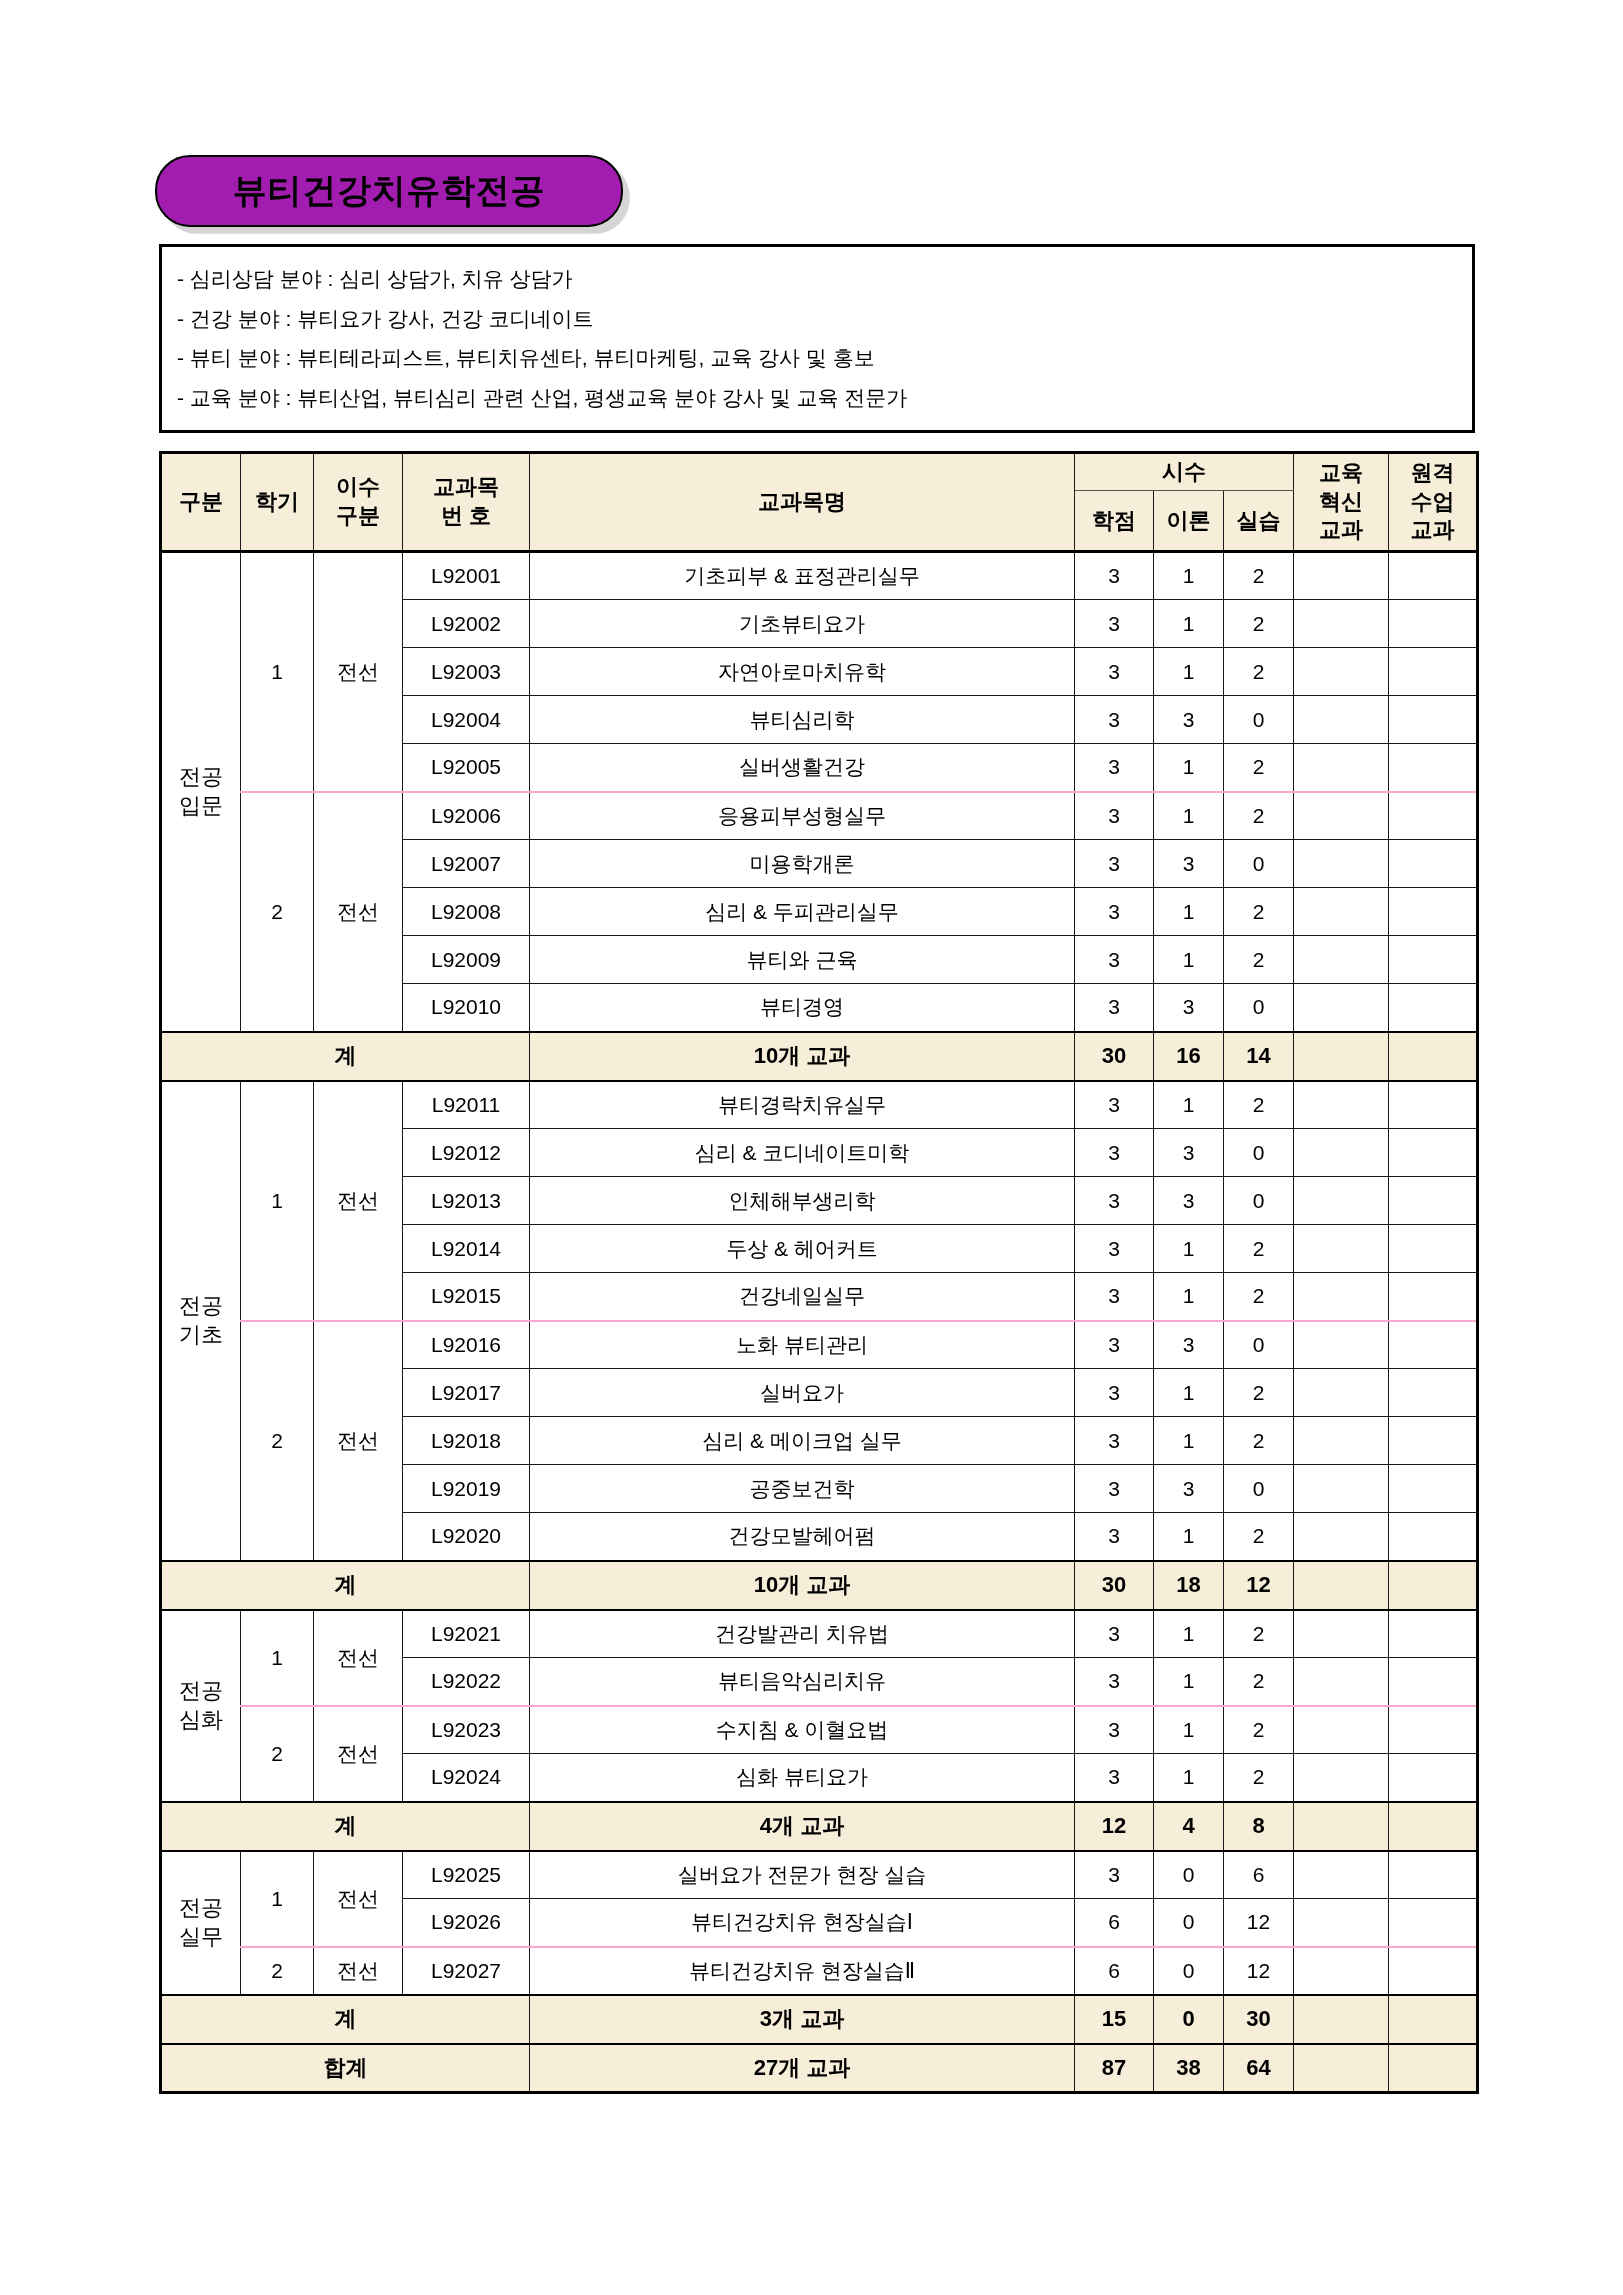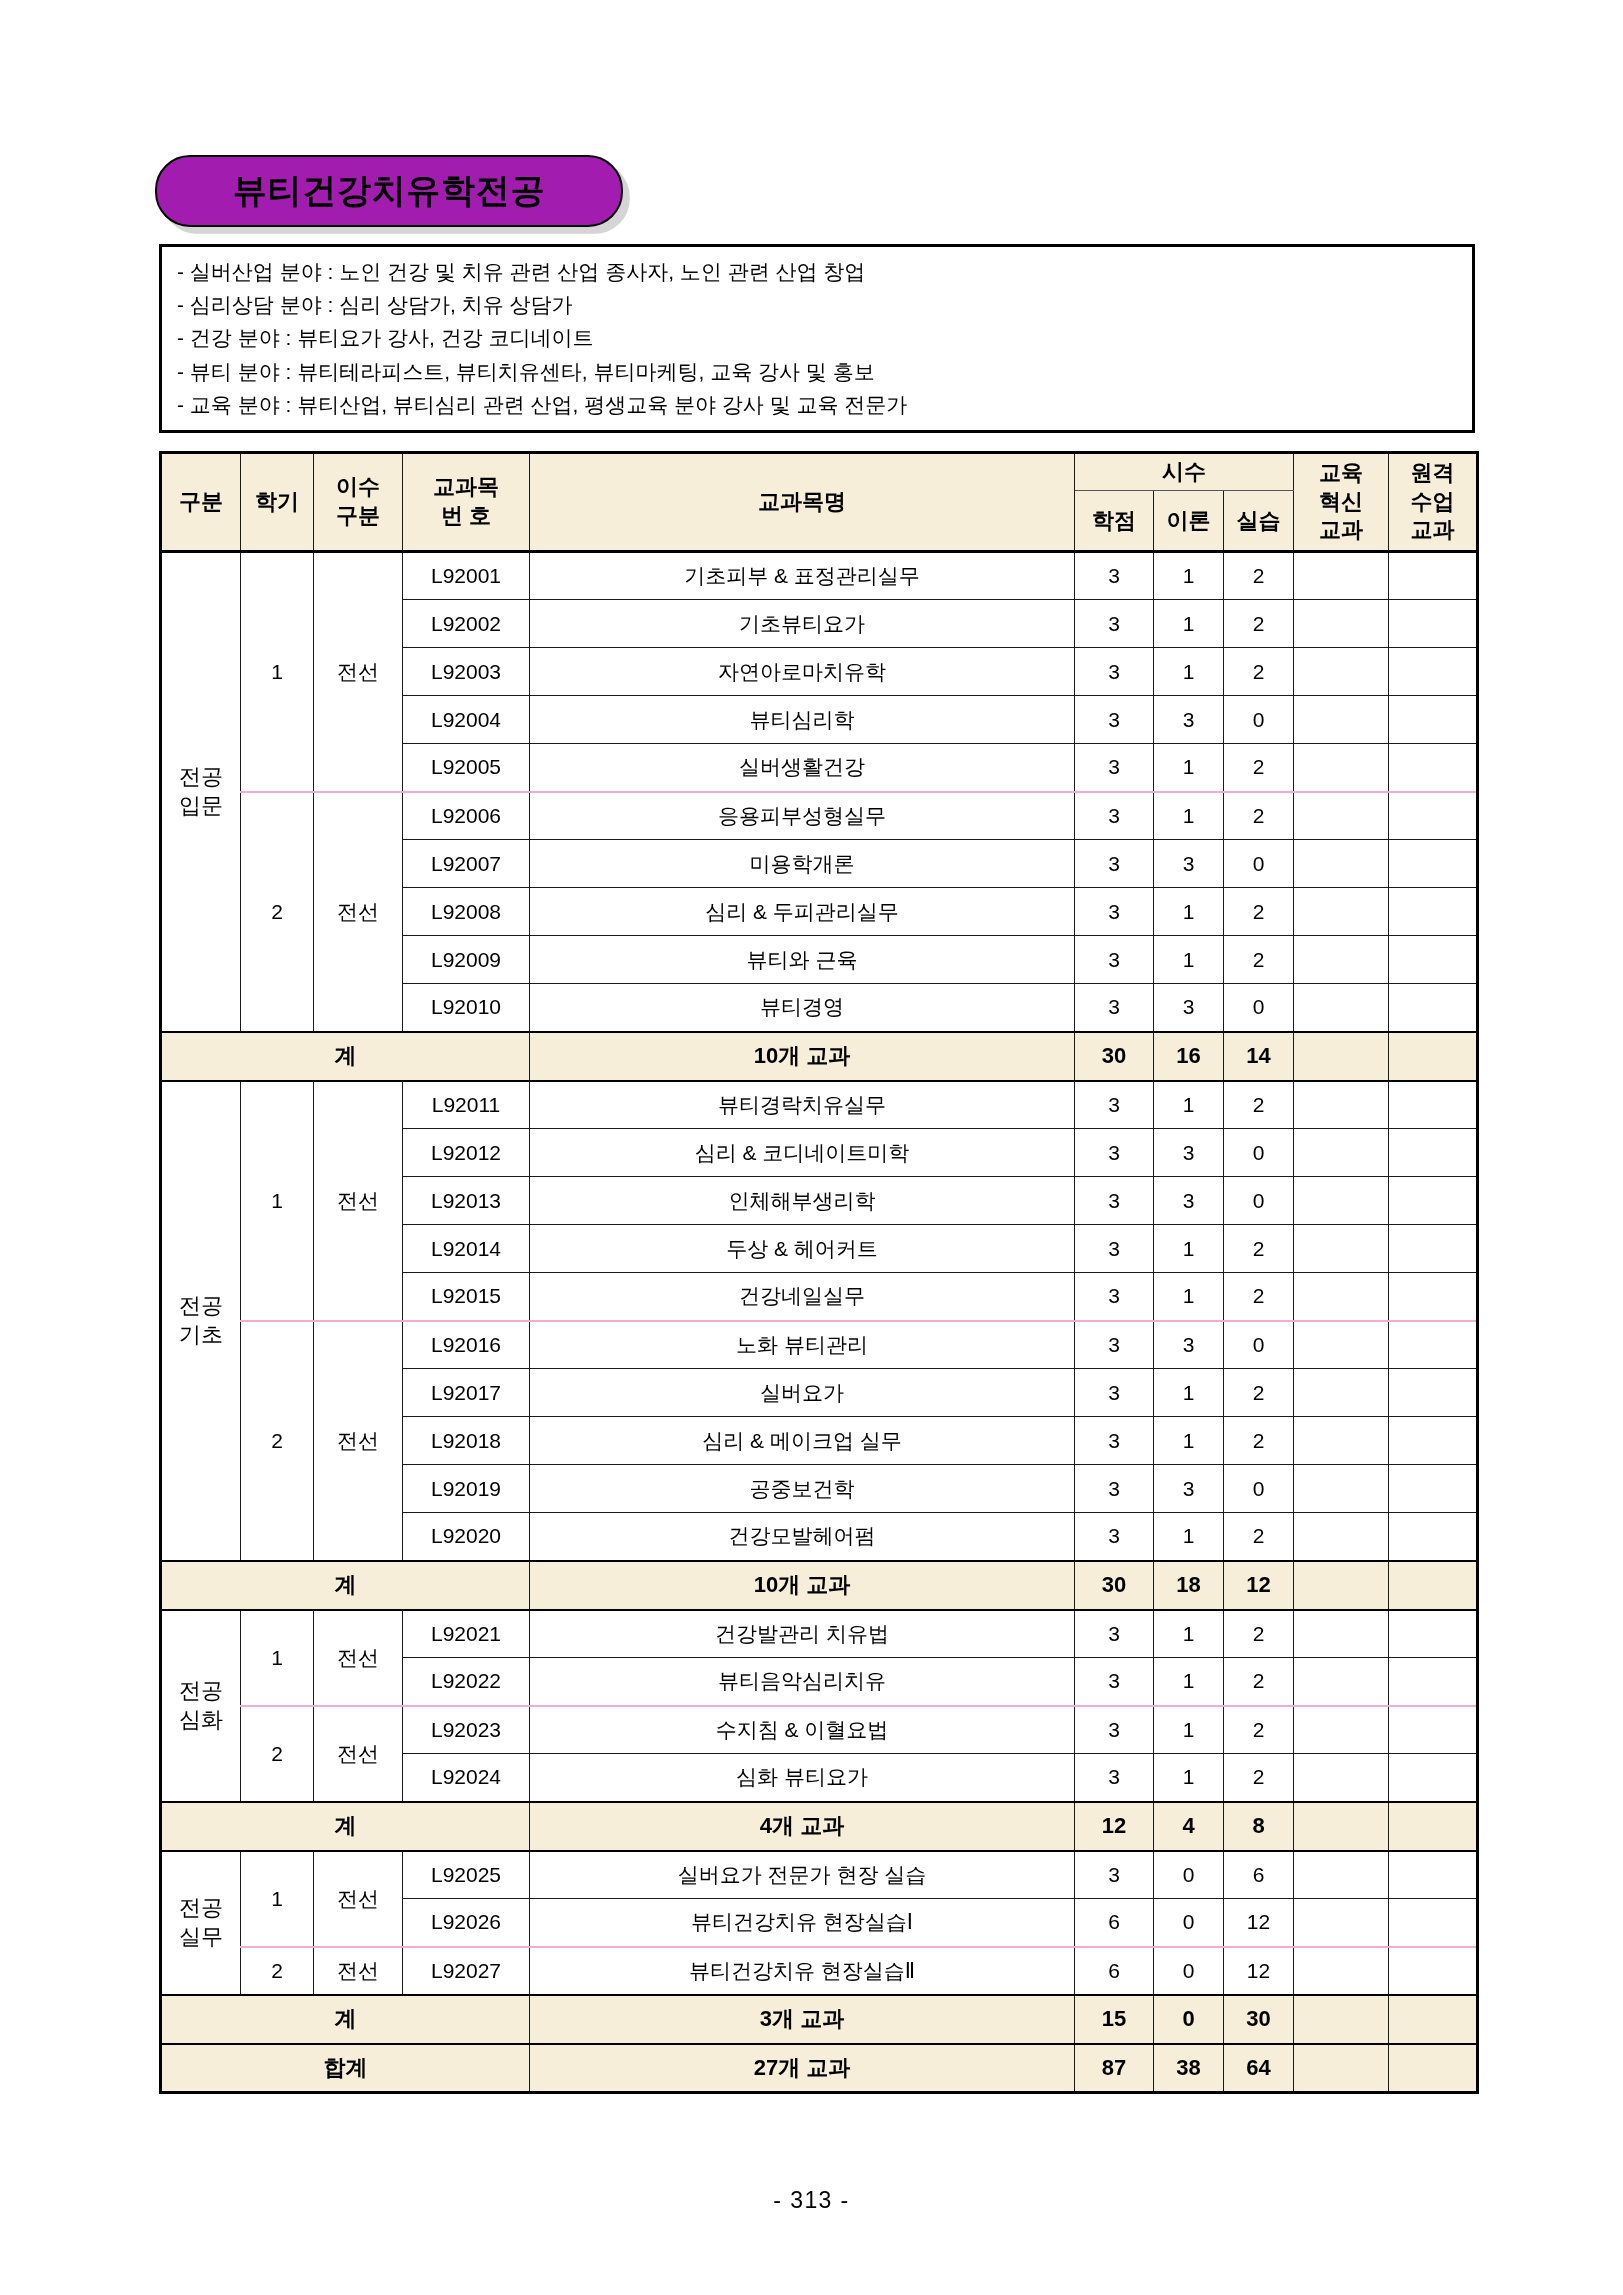--- a/index.html
+++ b/index.html
@@ -68,21 +68,20 @@
 <body>
 
 <div class="page">
 
   <div class="badge">
     <span>뷰티건강치유학전공</span>
   </div>
 
   <div class="goal-box">
     <div class="goal-bullets">
-      <div class="bullet">- 실버산업 분야 : 노인 건강 및 치유 관련 산업 종사자, 노인 관련 산업 창업</div>
       <div class="bullet">- 심리상담 분야 : 심리 상담가, 치유 상담가</div>
       <div class="bullet">- 건강 분야 : 뷰티요가 강사, 건강 코디네이트</div>
       <div class="bullet">- 뷰티 분야 : 뷰티테라피스트, 뷰티치유센타, 뷰티마케팅, 교육 강사 및 홍보</div>
       <div class="bullet">- 교육 분야 : 뷰티산업, 뷰티심리 관련 산업, 평생교육 분야 강사 및 교육 전문가</div>
     </div>
   </div>
 
   <table class="curriculum">
     <colgroup>
       <col style="width:80px">
@@ -433,15 +432,14 @@
         <td>27개 교과</td>
         <td>87</td>
         <td>38</td>
         <td>64</td>
         <td></td>
         <td></td>
       </tr>
     </tbody>
   </table>
 
-  <div class="page-number">- 313 -</div>
 </div>
 
 
 </body></html>

